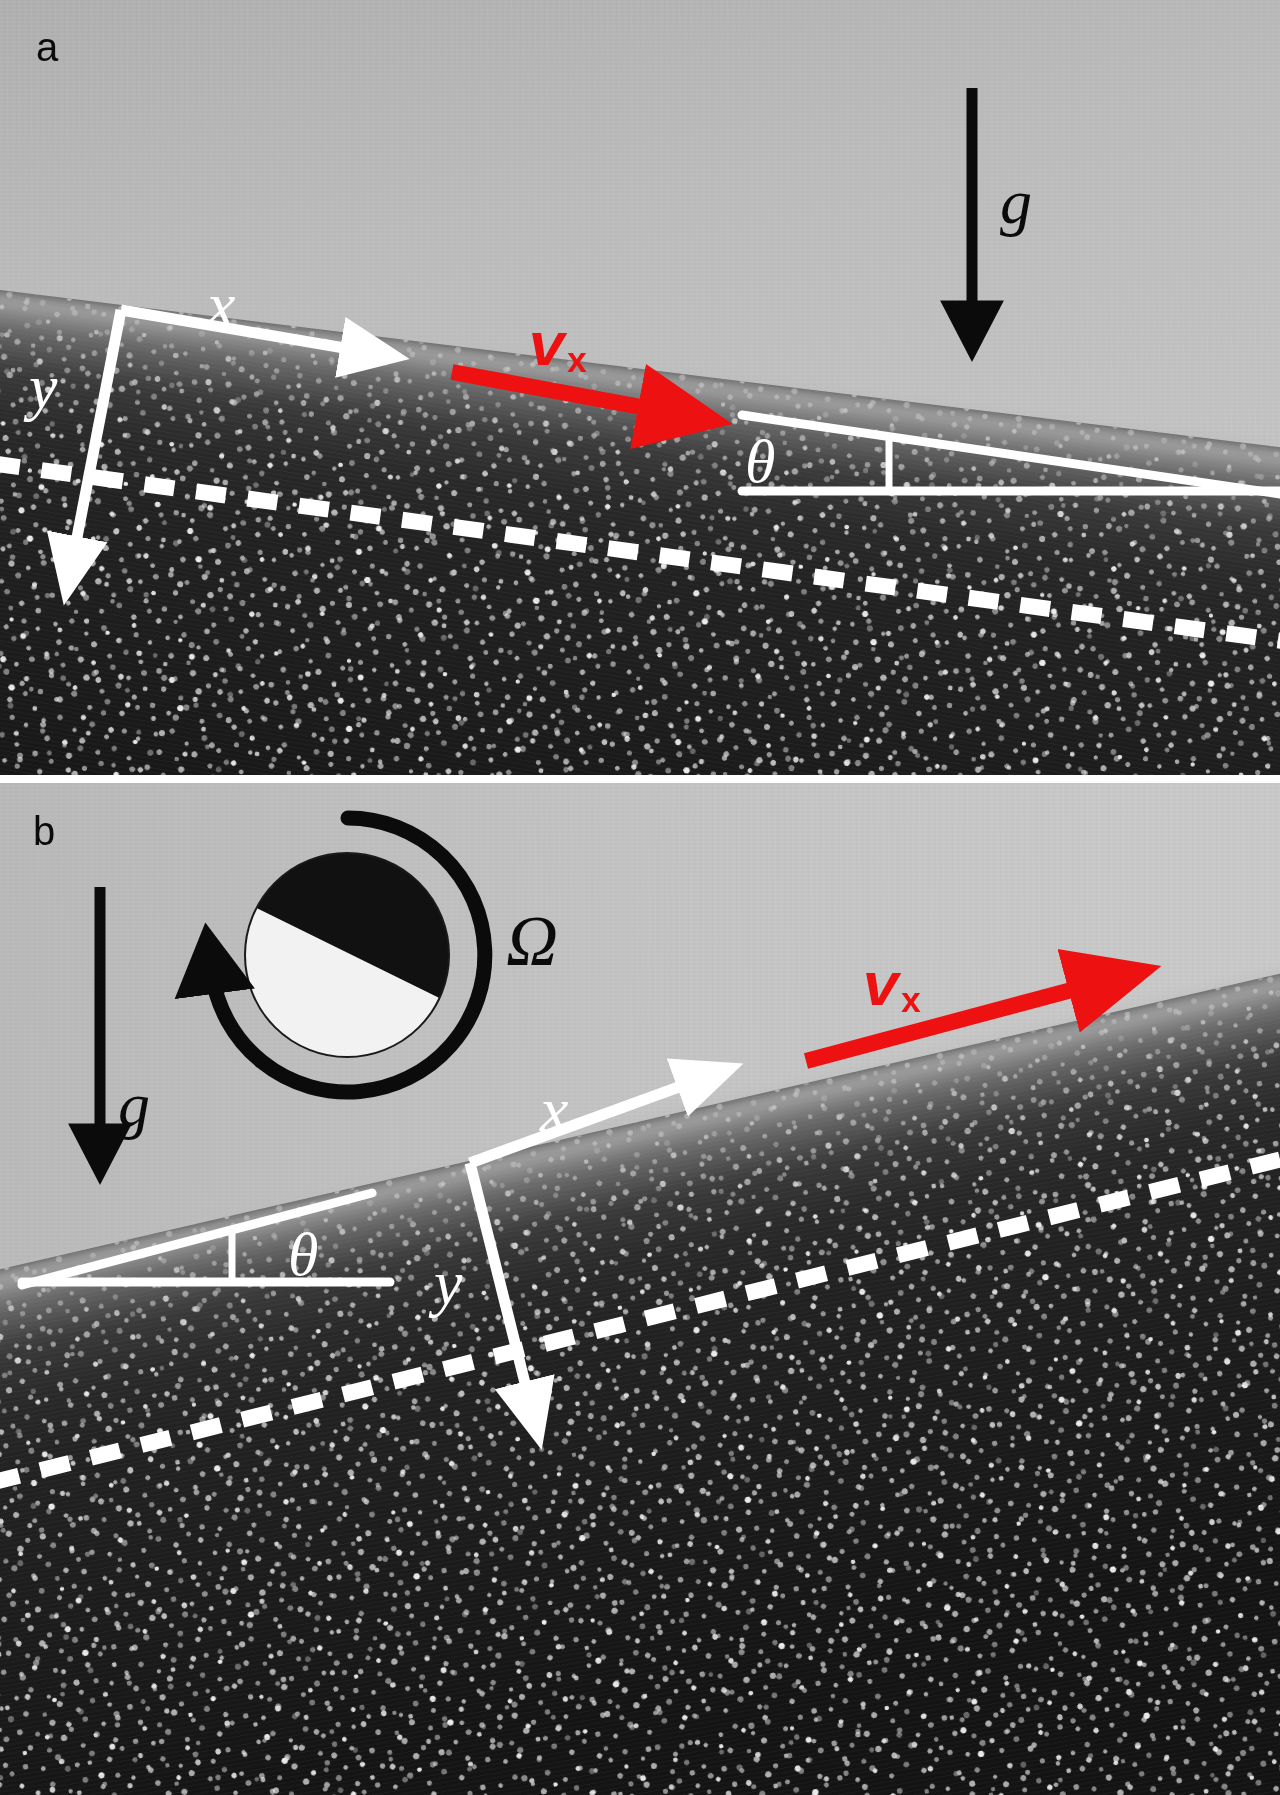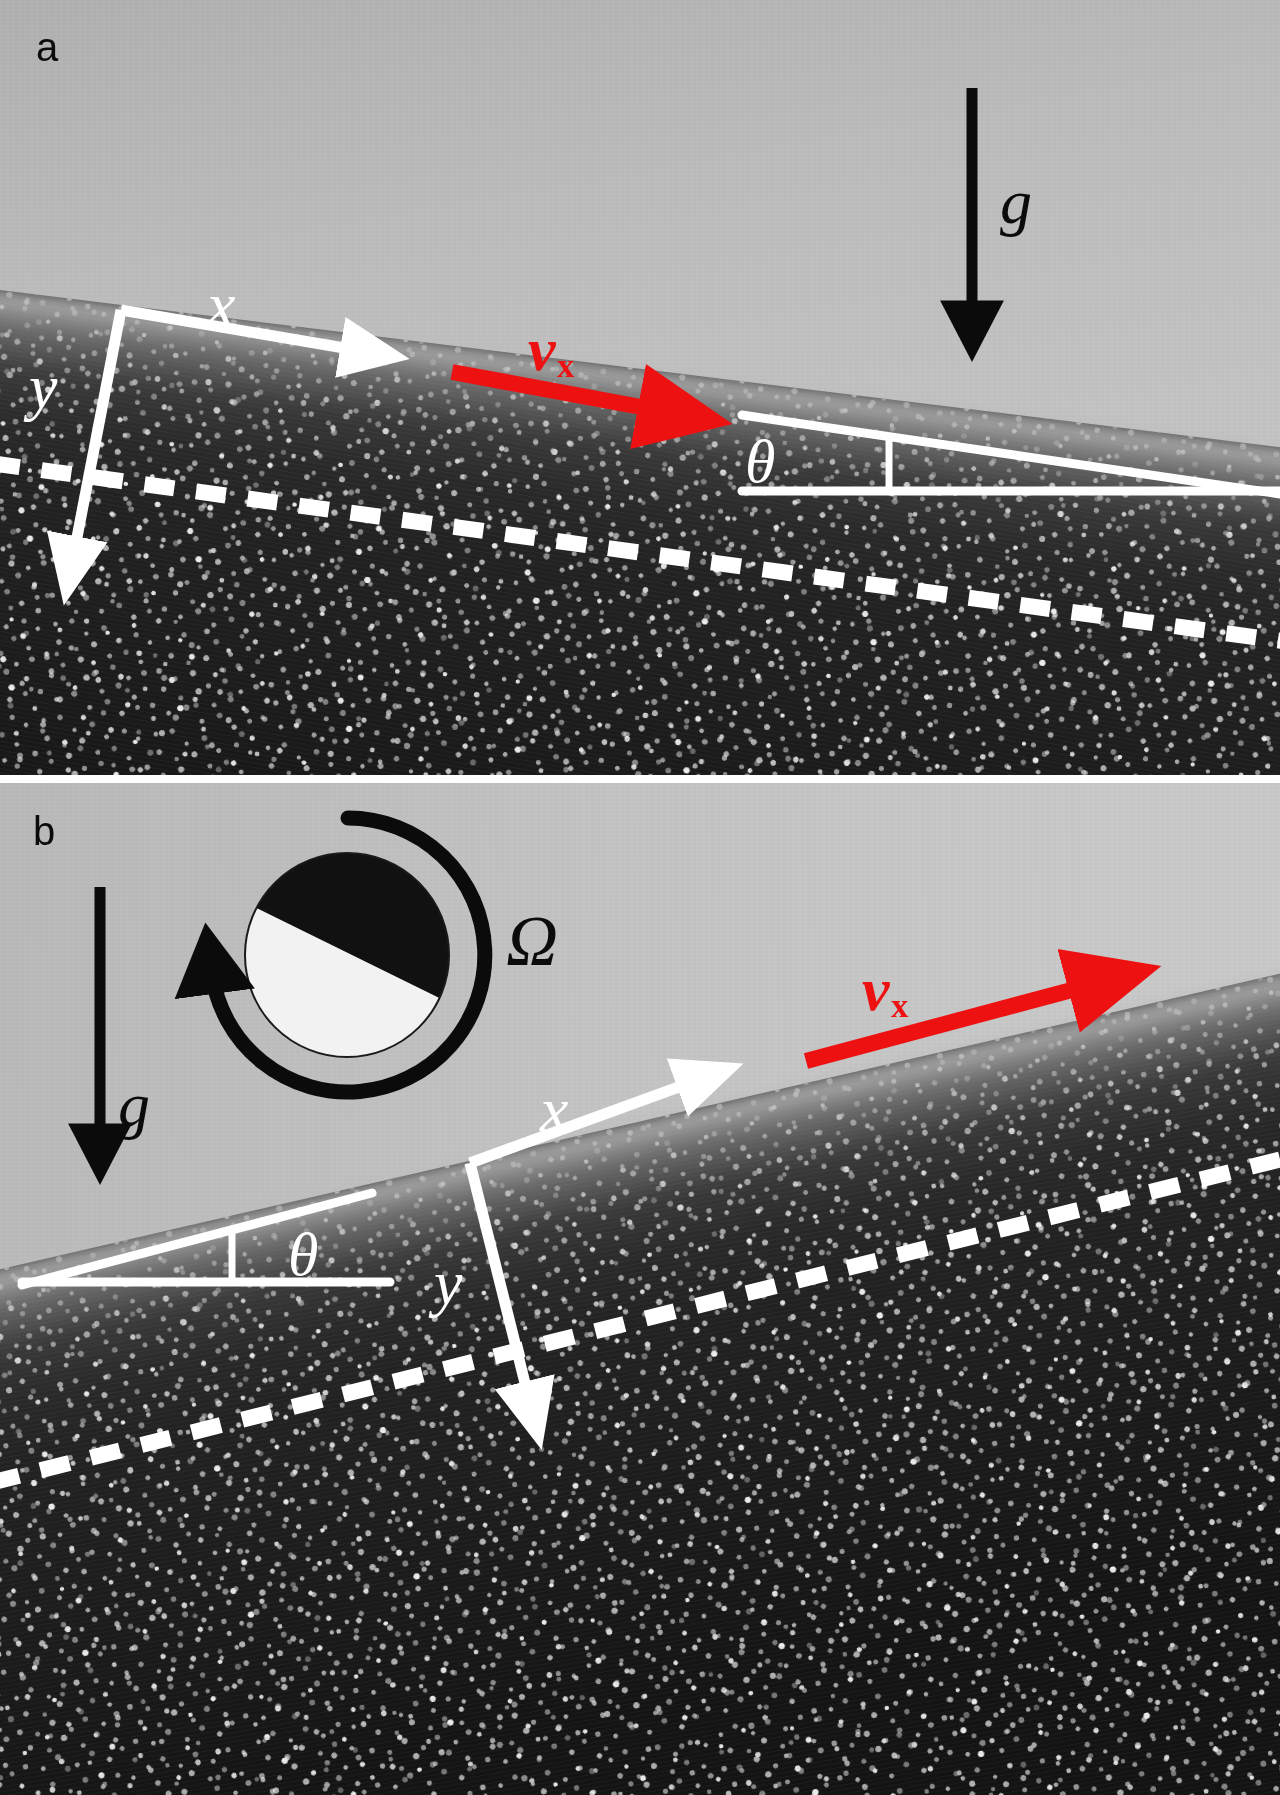--- a/index.html
+++ b/index.html
@@ -186,21 +186,21 @@
     font-size: 62px;
     color: #ffffff;
   }
   .sym-omega {
     font-family: "Liberation Serif", serif;
     font-style: italic;
     font-size: 72px;
     color: #0b0b0b;
   }
   .vx {
-    font-family: Liberation Serif, serif;
+    font-family: Liberation Mono, monospace;
     font-size: 62px;
     color: #ee1111;
     font-weight: 700;
   }
   .vx i {
     font-style: italic;
     font-weight: 700;
   }
   .vx sub {
     font-style: normal;

